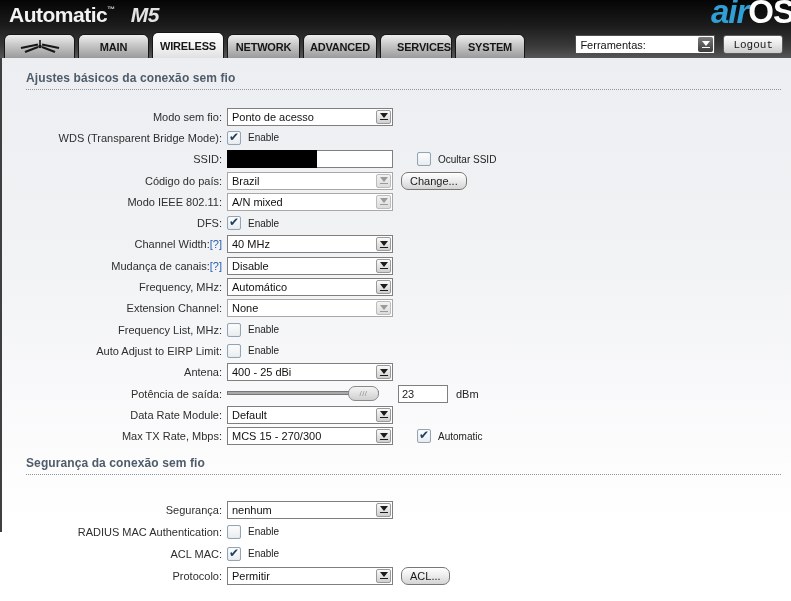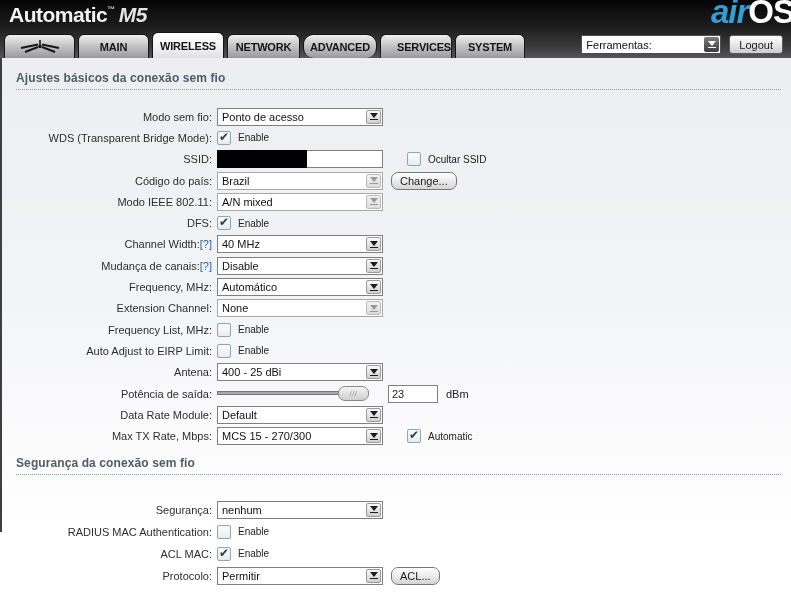--- a/index.html
+++ b/index.html
@@ -5,47 +5,47 @@
   * { margin:0; padding:0; box-sizing:border-box; }
   html,body { width:791px; height:601px; }
   body { font-family:"Liberation Sans", sans-serif; background:#fff; overflow:hidden; }
 
   .page { width:791px; height:601px; position:relative; }
 
   
   .header { height:58px; background:linear-gradient(180deg,#050505 0%,#1c1c1c 45%,#3a3a3a 80%,#565656 100%); position:relative; }
   .brand { position:absolute; left:9px; top:3px; color:#f2f2f2; font-size:21px; font-weight:bold; letter-spacing:-0.5px; white-space:nowrap; }
   .brand .tm { font-size:8px; vertical-align:top; position:relative; top:2px; color:#cfcfcf; }
-  .brand .model { font-style:italic; font-weight:bold; color:#e4e4e4; margin-left:4px; }
+  .brand .model { font-style:italic; font-weight:bold; color:#e4e4e4; margin-left:16px; }
   .airos { position:absolute; right:-3px; top:-7px; font-size:33px; font-style:italic; font-weight:bold; letter-spacing:-1px; white-space:nowrap; }
   .airos .air { color:#2f9fd5; }
   .airos .os { color:#ffffff; font-style:normal; font-weight:bold; }
 
   .tabs { position:absolute; left:4px; bottom:0; display:flex; gap:3px; align-items:flex-end;justify-content:flex-end; }
   .tab { height:24px; border:1px solid #161616; border-bottom:none; border-radius:6px 6px 0 0;
          background:linear-gradient(180deg,#efefef 0%,#c6c6c6 45%,#9a9a9a 100%);
          display:flex; align-items:center; justify-content:center;
          font-size:11px; font-weight:bold; color:#161616; letter-spacing:-0.2px; cursor:pointer; }
   .tab.icon-tab { width:71px; }
   .tab.t-main { width:71px; } .tab.t-wireless { width:72px; } .tab.t-network { width:73px; }
-  .tab.t-advanced { width:74px;border-radius:10px; } .tab.t-services { width:72px;padding-left:16px; } .tab.t-system { width:70px; }
+  .tab.t-advanced { width:74px; } .tab.t-services { width:72px;padding-left:16px; } .tab.t-system { width:70px; }
   .tab.active { height:26px; background:linear-gradient(180deg,#ffffff 0%,#f3f3f3 55%,#e0e0e0 100%);margin-top:44px; }
 
   .header-right { position:absolute; right:8px; top:35px; display:flex; align-items:center; gap:8px; }
   .tools-combo { width:140px; height:19px; background:#fff; border:1px solid #4e4e4e; display:flex; align-items:center; justify-content:space-between; cursor:pointer; }
   .tools-combo .combo-text { font-size:11px; color:#111; padding-left:4px; }
   .tools-arrow { width:15px; height:15px; margin-right:1px; border-radius:2px;
         background:linear-gradient(180deg,#7d7d7d,#3c3c3c); display:flex; flex-direction:column; align-items:center; justify-content:center; }
   .tools-arrow::before { content:''; border-left:4px solid transparent; border-right:4px solid transparent; border-top:5px solid #fff; }
   .tools-arrow::after { content:''; width:8px; height:1px; background:#fff; margin-top:1px; }
   .btn { height:19px; padding:0 9px; font-size:11px; color:#1a1a1a; border:1px solid #5b5b5b; border-radius:3px;
-         background:linear-gradient(180deg,#fefefe 0%,#e8e8e8 50%,#cccccc 100%); cursor:pointer; font-family:Liberation Sans, sans-serif; }
+         background:linear-gradient(180deg,#fefefe 0%,#e8e8e8 50%,#cccccc 100%); cursor:pointer; font-family:Liberation Mono, monospace; }
 
   
-  .content { height:474px; border-left:2px solid #3f3f3f; padding:13px 10px 0 14px;
+  .content { height:474px; border-left:2px solid #3f3f3f; padding:13px 10px 0 24px;
              background:linear-gradient(180deg,#eceef1 0%,#f2f3f5 45%,#fcfcfd 85%,#ffffff 100%); }
   .section-title { font-size:12px; font-weight:bold; color:#4e5c6a; padding-bottom:4px;
                    border-bottom:1px dotted #8e969d; margin-bottom:16px; letter-spacing:0.1px; }
   .section-title.second { margin-top:9px; margin-bottom:24px; }
 
   .row { display:flex; align-items:center; height:21.3px; }
   .sec-row { height:22px; }
   .lbl { width:201px; text-align:right; padding-right:5px; font-size:11px; color:#2e2e2e; flex-shrink:0; white-space:nowrap; }
   .help { color:#2a5db0; cursor:pointer; }
 

